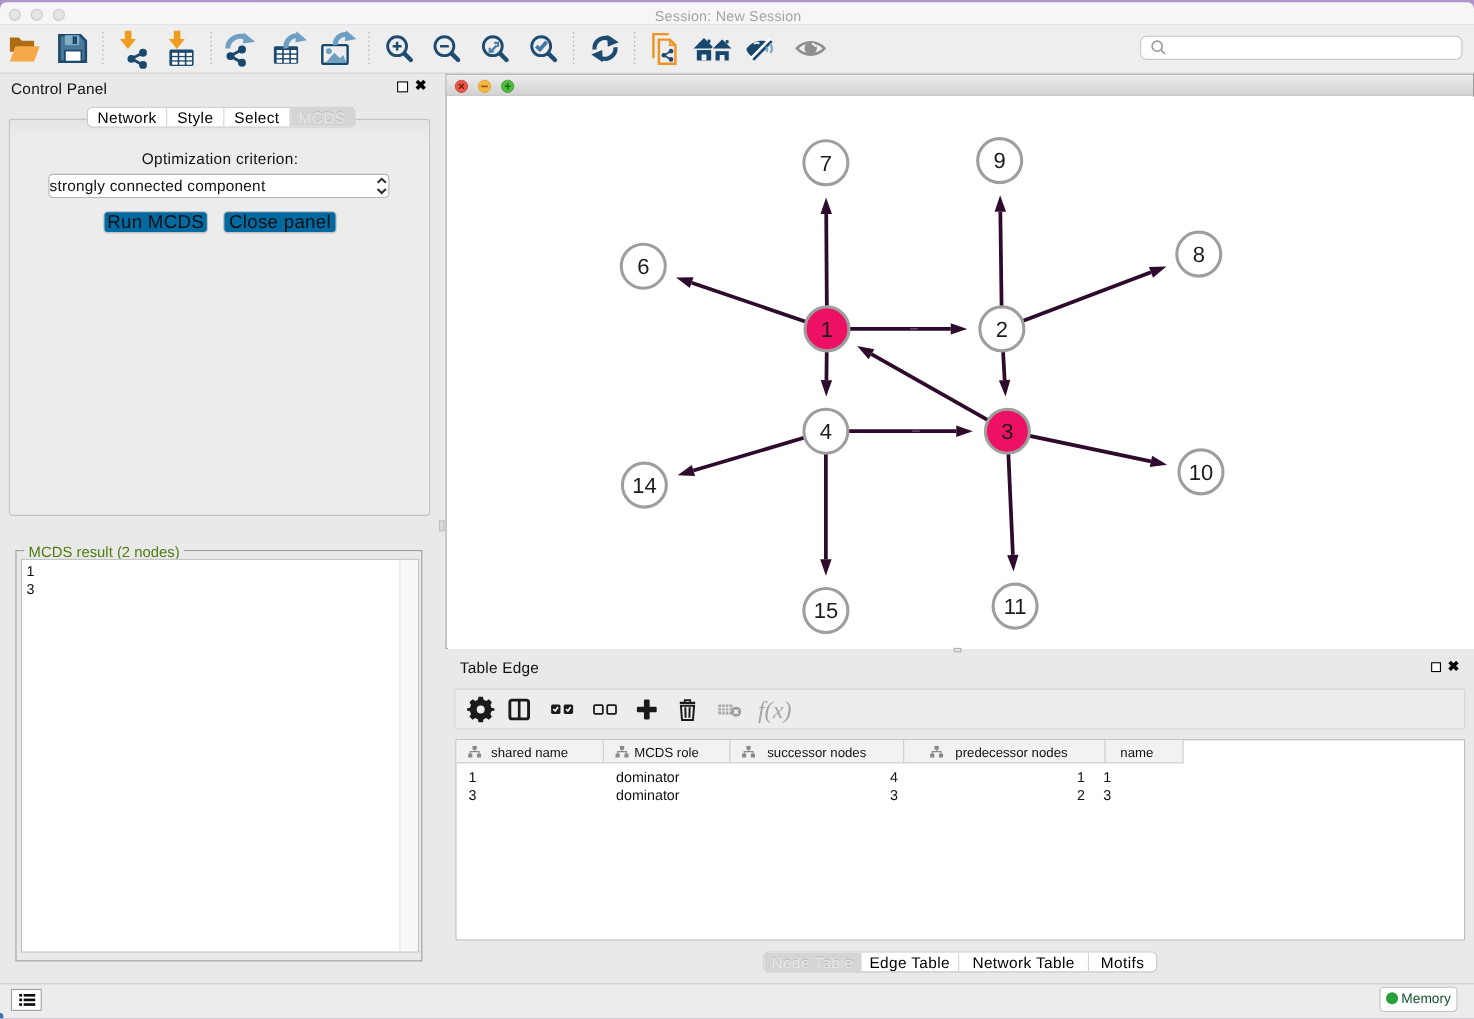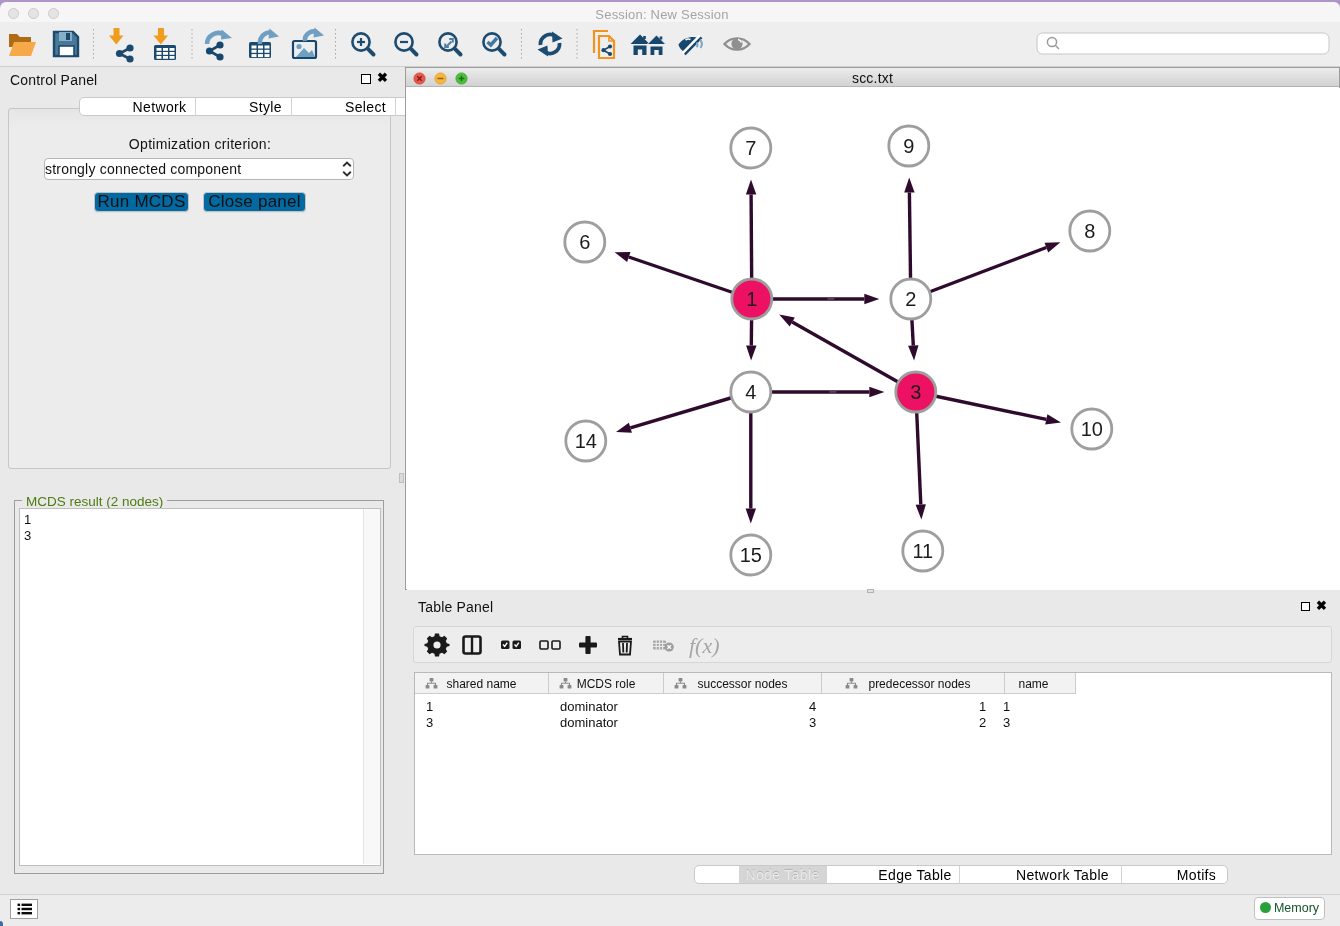--- a/index.html
+++ b/index.html
@@ -15,21 +15,21 @@
 
 
 #mainbg { left:0; top:67px; width:1340px; height:827px; background:#e9e9e9; }
 #statusbar { left:0; top:894px; width:1340px; height:32px; background:#ececec; border-top:1px solid #d2d2d2; }
 
 
 #cp-title { left:10px; top:72px; font-size:14px; letter-spacing:0.2px; color:#111; }
 #cp-float { left:361px; top:74px; width:10px; height:10px; border:1.5px solid #000; background:#fff; }
 #cp-close { left:377px; top:70px; font-size:13px; font-weight:bold; color:#000; }
 .seg { position:absolute; display:flex; height:19px; border-radius:5px; overflow:hidden; border:1px solid #c9c9c9; background:#fff; font-size:14px; letter-spacing:0.35px; }
-.seg > div { display:flex; align-items:center; justify-content:center; border-right:1px solid #d4d4d4; color:#000;margin-left:44px; }
+.seg > div { display:flex; align-items:center; justify-content:center; border-right:1px solid #d4d4d4; color:#000; }
 .seg > div:last-child { border-right:none; }
 .seg .dis { background:#d5d5d5; color:#e9e9e9; text-shadow:0 -1px 0 #b5b5b5; }
 #cp-tabs { left:79px; top:97px; }
 #cp-content { left:8px; top:108px; width:383px; height:361px; border:1px solid #c6c6c6; border-radius:3px; background:linear-gradient(#e5e5e5, #ececec 18px); }
 #opt-label { left:4px; top:136px; width:392px; text-align:center; font-size:14px; letter-spacing:0.3px; color:#111; }
 #opt-select { left:44px; top:158px; width:310px; height:22px; background:#fff; border:1px solid #b6b6b6; border-radius:4px; font-size:14px; letter-spacing:0.2px; color:#111; line-height:20px; }
 #opt-chevron { left:341px; top:160px; }
 .btn { position:absolute; height:20px; background:#0369a1; border:1px solid #c3c3c3; border-radius:4px; font-size:17px; letter-spacing:0.25px; color:#111; text-align:center; line-height:18px; box-shadow:0 1px 0 rgba(0,0,0,0.05); }
 #btn-run { left:94px; top:192px; width:95px; }
 #btn-close { left:203px; top:192px; width:103px; }
@@ -274,21 +274,20 @@
 <div class="abs" id="netframe">
   <div class="abs" id="net-titlebar">
     <svg style="position:absolute; left:7px; top:4px;" width="60" height="13" viewBox="0 0 60 13">
       <circle cx="6.5" cy="6.5" r="5.6" fill="#e9574a" stroke="#cf4337" stroke-width="0.8"></circle>
       <path d="M4.3,4.3 L8.7,8.7 M8.7,4.3 L4.3,8.7" stroke="#7d1a12" stroke-width="1.3"></path>
       <circle cx="27.5" cy="6.5" r="5.6" fill="#f6b73e" stroke="#e0a02c" stroke-width="0.8"></circle>
       <path d="M24.5,6.5 L30.5,6.5" stroke="#99591a" stroke-width="1.5"></path>
       <circle cx="48.5" cy="6.5" r="5.6" fill="#4ebd3e" stroke="#3da32f" stroke-width="0.8"></circle>
       <path d="M45.7,6.5 L51.3,6.5 M48.5,3.7 L48.5,9.3" stroke="#1a6b14" stroke-width="1.4"></path>
     </svg>
-    <div id="net-title">scc.txt</div>
   </div>
   <svg class="abs" id="net-canvas" width="933" height="502" viewBox="1.2 0 933 502">
     <g stroke="#2e0a2c" stroke-width="3.4">
       <line x1="346" y1="211" x2="345.3" y2="106.5"></line>
       <line x1="346" y1="211" x2="223.0" y2="169.0"></line>
       <line x1="346" y1="211" x2="458.5" y2="211.0"></line>
       <line x1="346" y1="211" x2="345.5" y2="257.5"></line>
       <line x1="505" y1="211" x2="503.6" y2="104.5"></line>
       <line x1="505" y1="211" x2="640.5" y2="159.5"></line>
       <line x1="505" y1="211" x2="507.5" y2="257.6"></line>
@@ -340,21 +339,21 @@
       <text x="345" y="311">4</text>
       <text x="510" y="311">3</text>
       <text x="180" y="360">14</text>
       <text x="686" y="348">10</text>
       <text x="345" y="474">15</text>
       <text x="517" y="470">11</text>
     </g>
   </svg>
 </div>
 
-<div class="abs" id="tp-title">Table Panel</div>
+<div class="abs" id="tp-title">Table Edge</div>
 <div class="abs" id="tp-float"></div>
 <div class="abs" id="tp-close">✖</div>
 <div class="abs" id="tp-toolbar">
 <svg width="917" height="35" viewBox="0 0 917 35">
 
   <g transform="translate(23,18)" fill="#1a1a1a">
     <path d="M-2,-9.5 L2,-9.5 L2.6,-6.8 L5,-5.8 L7.4,-7.3 L10.2,-4.5 L8.8,-2.1 L9.8,0.3 L12.5,1 L12.5,3 L9.8,3.7 L8.8,6.1 L10.2,8.5 L7.4,11.3 L5,9.8 L2.6,10.8 L2,13.5 L-2,13.5 L-2.6,10.8 L-5,9.8 L-7.4,11.3 L-10.2,8.5 L-8.8,6.1 L-9.8,3.7 L-12.5,3 L-12.5,1 L-9.8,0.3 L-8.8,-2.1 L-10.2,-4.5 L-7.4,-7.3 L-5,-5.8 L-2.6,-6.8 Z" transform="translate(0,-2)"></path>
     <circle cx="0" cy="0" r="3.6" fill="#efefef"></circle>
   </g>
 

